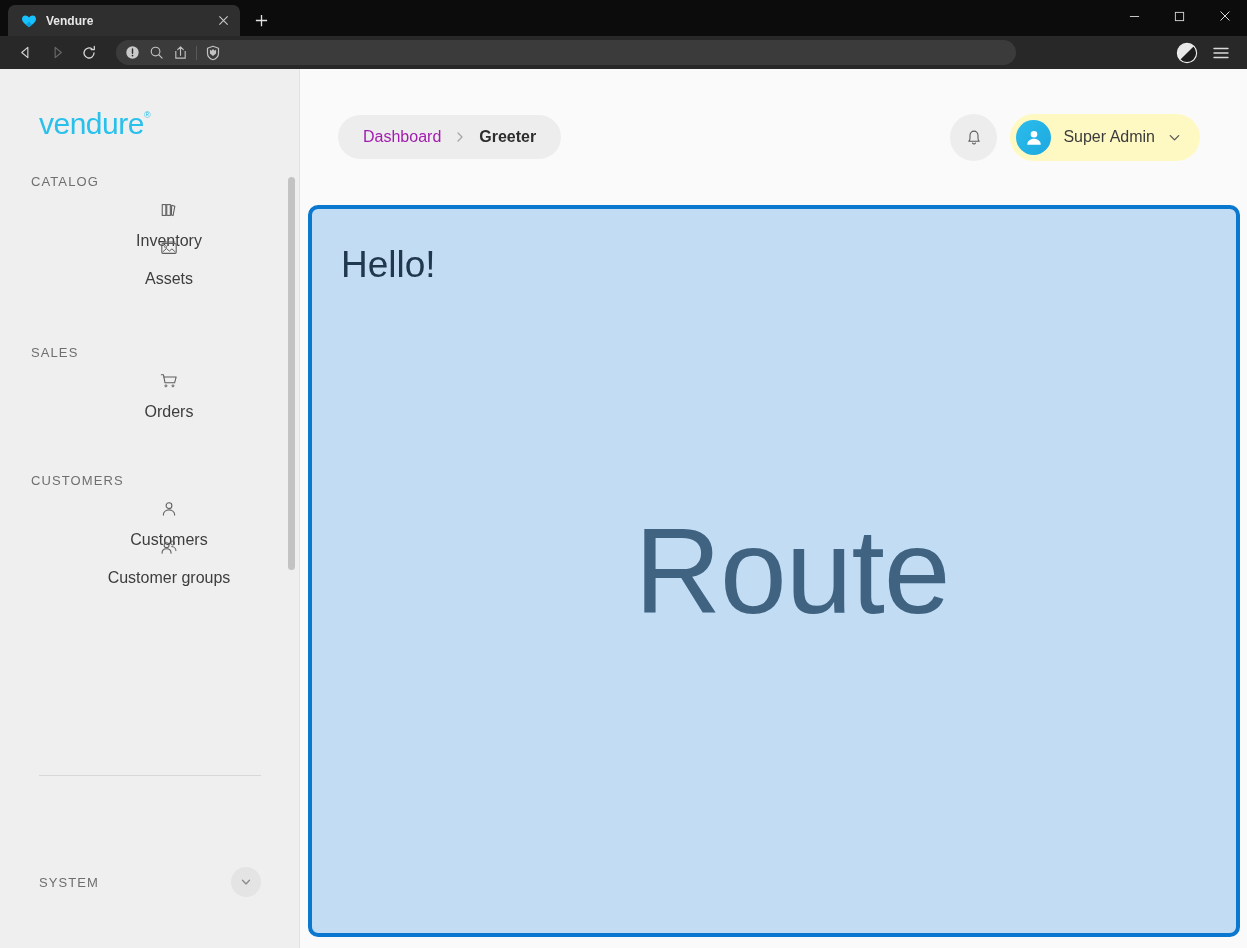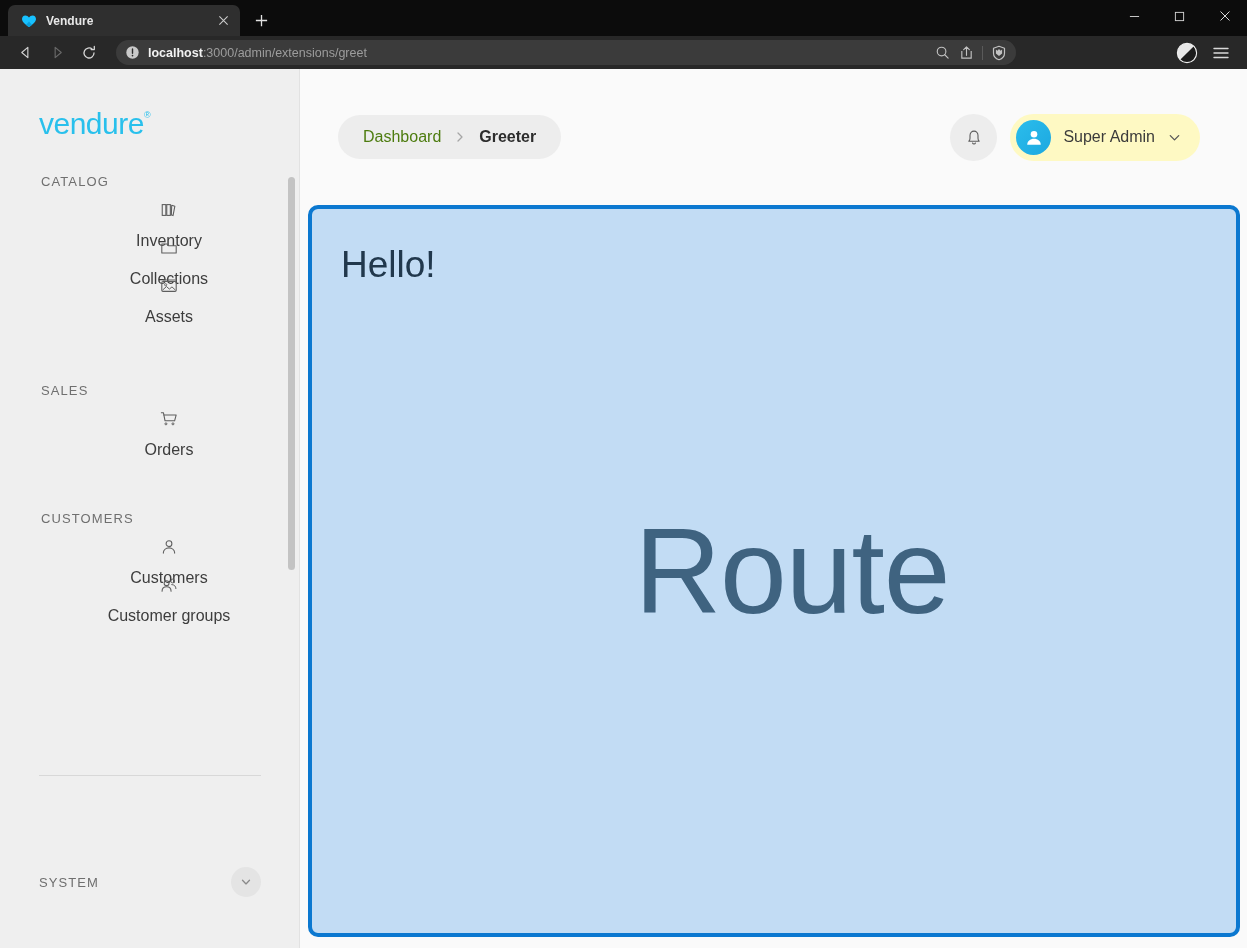--- a/index.html
+++ b/index.html
@@ -216,21 +216,21 @@
     position: absolute;
     top: 105px; left: 0;
     width: 299px;
     height: 680px;
   }
 
   .nav-section-title {
     font-size: 13px;
     color: #6f6f6f;
     letter-spacing: 1.1px;
-    padding-left: 41px;
+    padding-left: 31px;
     margin-bottom: 11px;
   }
 
   .nav-item {
     height: 38px;
     display: flex;
     align-items: center;
     padding-left: 39px;
     gap: 13px;
     flex-direction: column;
@@ -321,21 +321,21 @@
     height: 44px;
     background: #ededed;
     border-radius: 22px;
     display: flex;
     align-items: center;
     padding: 0 25px;
     gap: 13px;
   }
   .bc-link {
     font-size: 16px;
-    color: #4d7c0f;
+    color: #a21caf;
   }
   .bc-sep {
     color: #a6a6a6;
     font-size: 13px;
     display: flex;
     align-items: center;
   }
   .bc-current {
     font-size: 16px;
     color: #2d2d2d;
@@ -491,21 +491,20 @@
     </div>
 
     <div class="omnibox">
       <span class="omni-info">
         <svg width="15" height="15" viewBox="0 0 16 16">
           <circle cx="8" cy="8" r="6.6" fill="#c9c9c9"></circle>
           <path d="M8 4.3 L8 8.8" stroke="#2b2b2b" stroke-width="1.5" stroke-linecap="round"></path>
           <circle cx="8" cy="11.3" r="0.9" fill="#2b2b2b"></circle>
         </svg>
       </span>
-      <span class="url"><b>localhost</b><span>:3000/admin/extensions/greet</span></span>
       <span class="omni-actions">
         <span class="omni-icon">
           <svg width="15" height="15" viewBox="0 0 16 16">
             <circle cx="7" cy="7" r="4.6" fill="none" stroke="currentColor" stroke-width="1.2"></circle>
             <path d="M10.4 10.4 L14 14" stroke="currentColor" stroke-width="1.2" stroke-linecap="round"></path>
           </svg>
         </span>
         <span class="omni-icon">
           <svg width="15" height="15" viewBox="0 0 16 16">
             <path d="M3 6.5 L3 14 L13 14 L13 6.5" fill="none" stroke="currentColor" stroke-width="1.2"></path>
@@ -556,28 +555,20 @@
             <svg width="18" height="18" viewBox="0 0 20 20">
               <rect x="2.5" y="4" width="4" height="12" fill="none" stroke="currentColor" stroke-width="1.2"></rect>
               <rect x="7.5" y="4" width="4" height="12" fill="none" stroke="currentColor" stroke-width="1.2"></rect>
               <path d="M13 4.8 L16.5 5.8 L14.5 16.2 L12.6 15.6 Z" fill="none" stroke="currentColor" stroke-width="1.2" stroke-linejoin="round"></path>
             </svg>
           </span>
           <span class="nav-label">Inventory</span>
         </div>
 
 
-        <div class="nav-item">
-          <span class="nav-icon">
-            <svg width="18" height="18" viewBox="0 0 20 20">
-              <path d="M2 5.5 L2 15.5 L18 15.5 L18 7.5 L9.5 7.5 L7.8 5.5 Z" fill="none" stroke="currentColor" stroke-width="1.2" stroke-linejoin="round"></path>
-            </svg>
-          </span>
-          <span class="nav-label">Collections</span>
-        </div>
 
         <div class="nav-item">
           <span class="nav-icon">
             <svg width="18" height="18" viewBox="0 0 20 20">
               <rect x="2" y="5" width="16" height="11" rx="1.3" fill="none" stroke="currentColor" stroke-width="1.2"></rect>
               <path d="M3.5 3.3 L16.5 3.3" stroke="currentColor" stroke-width="1.2" stroke-linecap="round"></path>
               <circle cx="6.3" cy="8.6" r="1.2" fill="none" stroke="currentColor" stroke-width="1"></circle>
               <path d="M2.8 14.6 L7.2 10.6 L10.4 13.4 L13.3 11 L17.2 14.6" fill="none" stroke="currentColor" stroke-width="1.1" stroke-linejoin="round"></path>
             </svg>
           </span>

